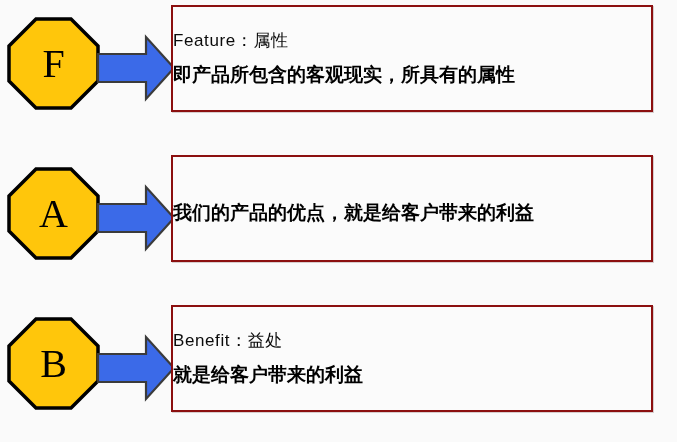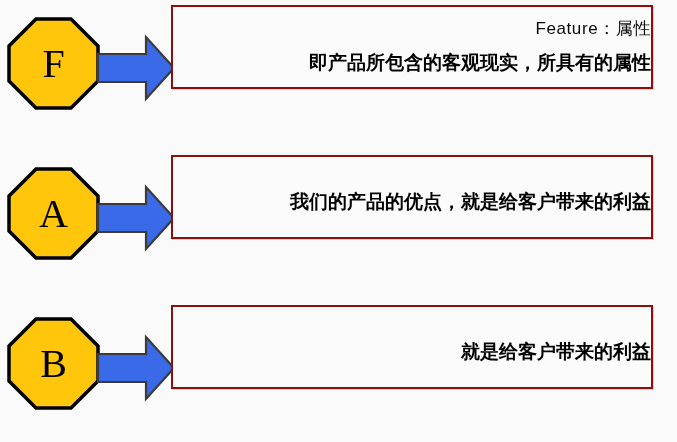--- a/index.html
+++ b/index.html
@@ -73,27 +73,27 @@
     width: 80px;
     height: 72px;
   }
 
   
   .textbox {
     position: absolute;
     left: 171px;
     top: 5px;
     width: 482px;
-    height: 84px;
+    height: 107px;
     border: 2px solid #8b0f0f;
     background: #fbfbfb;
     box-sizing: border-box;
     display: flex;
     flex-direction: column;
-    align-items: flex-end;
+    align-items: flex-start;
     justify-content: center;
     box-shadow: 1px 1px 0 rgba(170,150,150,0.45);
   }
   .line-en {
     font-family: "Liberation Sans", sans-serif;
     font-size: 17px;
     color: #0a0a0a;
     letter-spacing: 0.6px;
     line-height: 1.35;
     white-space: nowrap;
@@ -160,17 +160,18 @@
       <div class="octagon-letter">B</div>
     </div>
 
     <div class="arrow">
       <svg viewBox="0 0 80 72" xmlns="http://www.w3.org/2000/svg">
         <polygon points="2,22 50,22 50,5 78,36 50,67 50,50 2,50" fill="#3b6ae8" stroke="#3b3b3b" stroke-width="2.2" stroke-linejoin="miter"></polygon>
       </svg>
     </div>
 
     <div class="textbox">
+      <div class="line-en">Benefit：益处</div>
       <div class="line-cn">就是给客户带来的利益</div>
     </div>
   </div>
 
 </div>
 
 </body></html>

